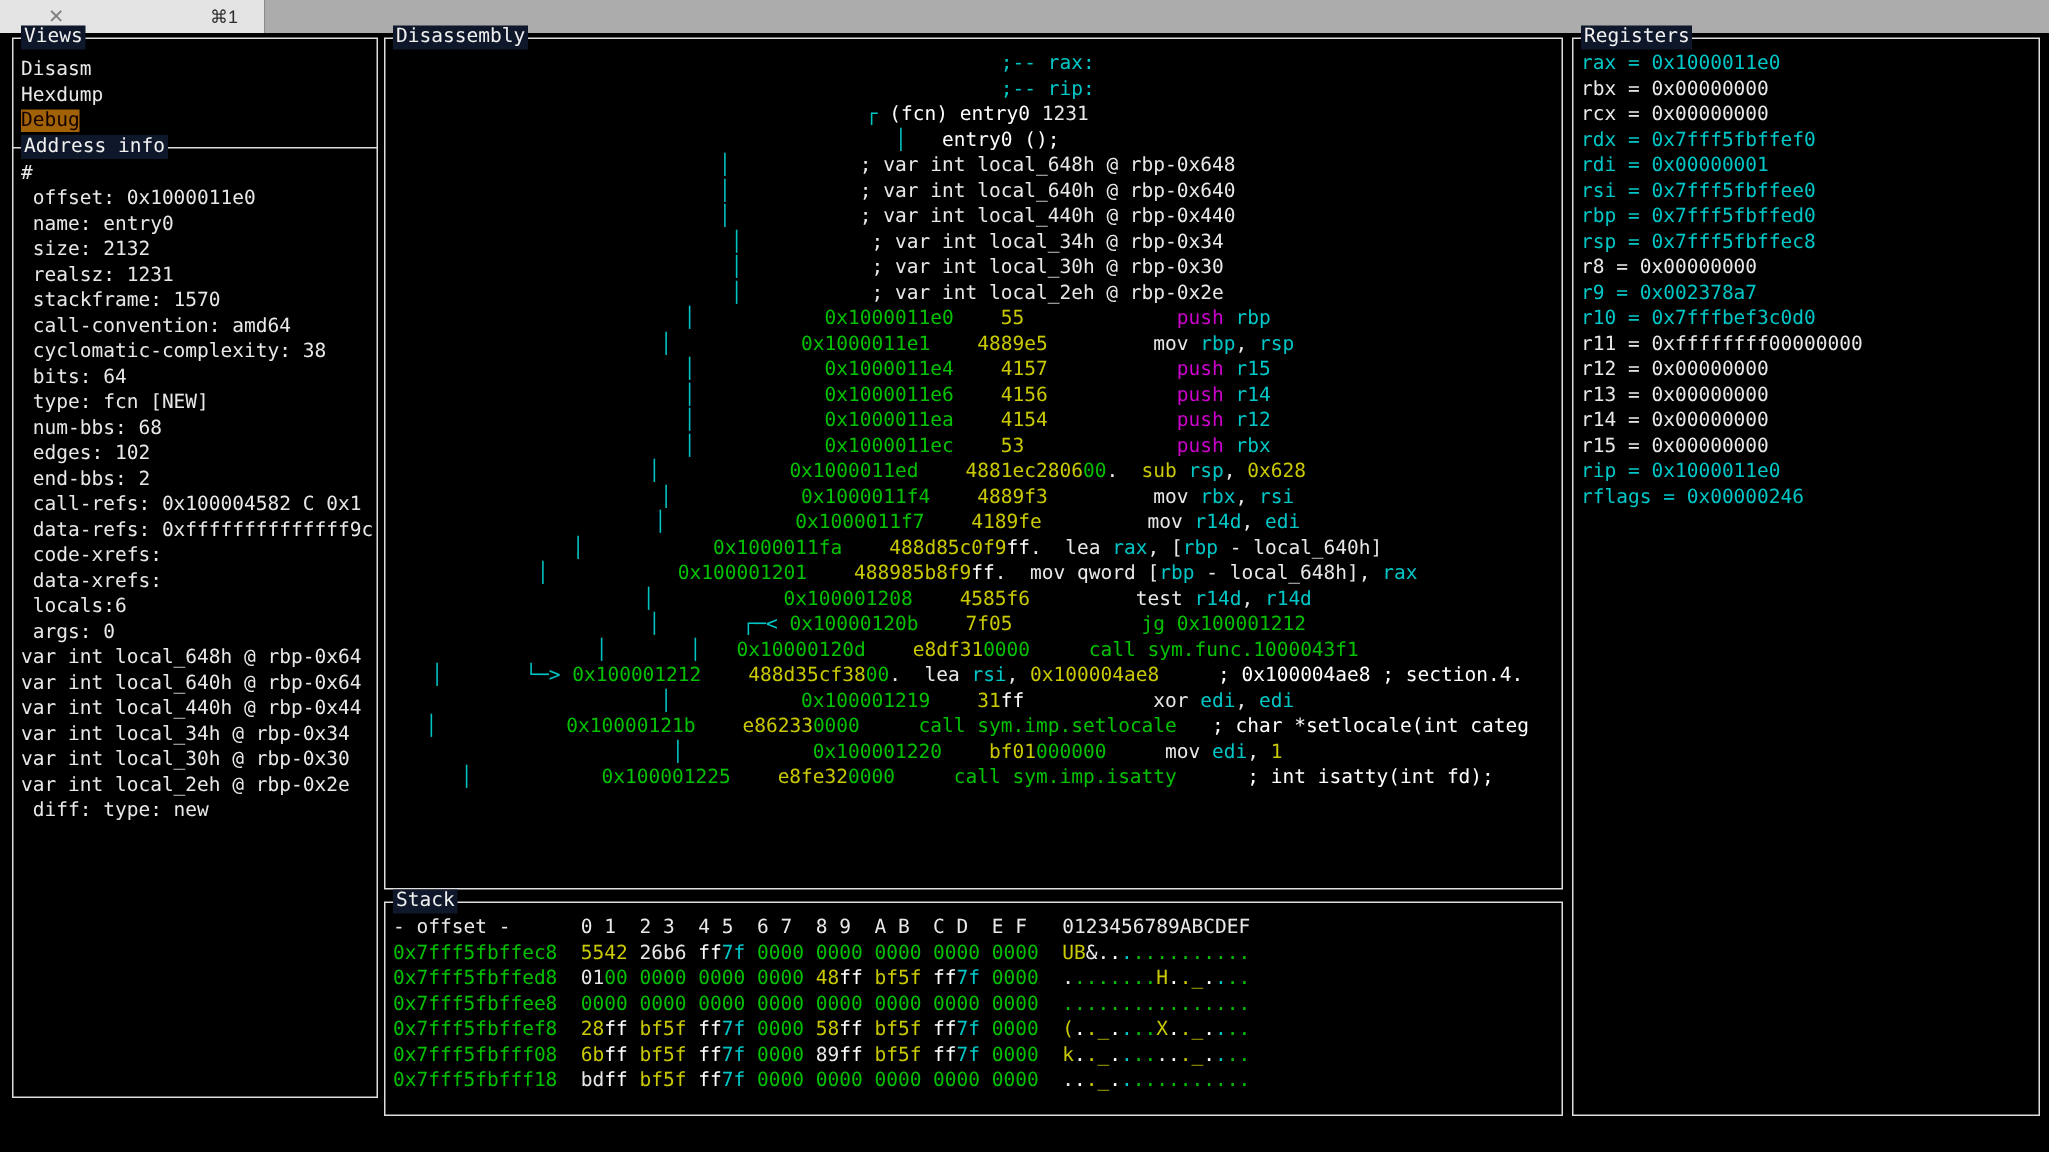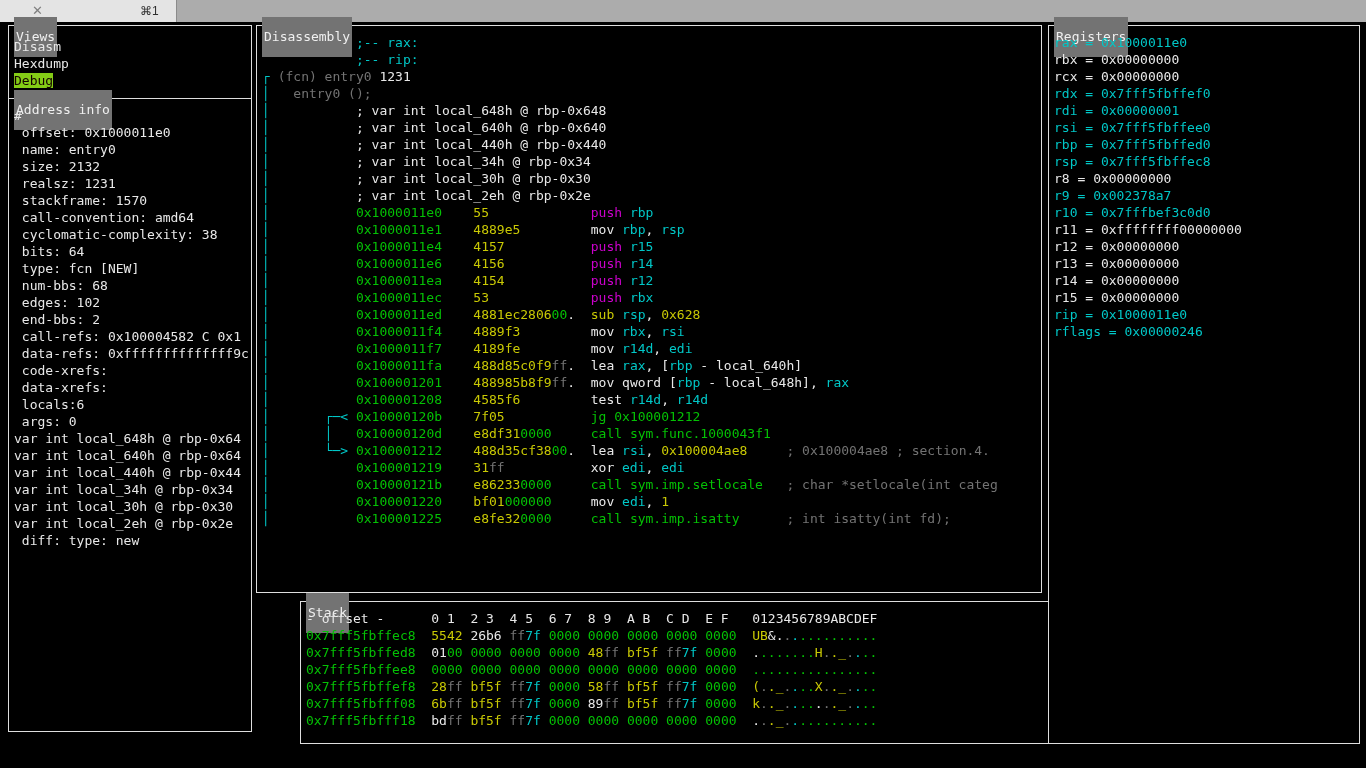--- a/index.html
+++ b/index.html
@@ -12,34 +12,34 @@
        border-right:1px solid #8b8b8b;}
   .tab-close{position:absolute;left:32px;top:0;height:22px;line-height:22px;
        color:#7e7e7e;font-size:13px;font-family:"Liberation Sans",sans-serif;cursor:default;}
   .tab-title{position:absolute;left:0;width:176px;text-align:center;top:0;height:22px;line-height:22px;
        color:#2f2f2f;font-size:12px;font-family:"Liberation Sans",sans-serif;margin-top:34px;}
   .tab-shortcut{position:absolute;left:140px;top:0;height:22px;line-height:22px;
        color:#2f2f2f;font-size:12px;font-family:"Liberation Sans",sans-serif;}
 
   
   .panel{position:absolute;border:1px solid #dedede;background:#000;}
-  .panel-title{position:absolute;top:-9px;left:5px;background:#737373;padding:12px 2px;
+  .panel-title{position:absolute;top:-9px;left:5px;background:#0f172a;padding:0 2px;
        color:#f0f0f0;font-size:13px;line-height:16px;white-space:pre;}
   .pcontent{position:absolute;left:0;top:0;right:0;bottom:0;overflow:hidden;
        padding:8px 0 0 5px;}
   .line{white-space:pre;height:17px;line-height:17px;}
 
   
   .w{color:#e8e8e8}
   .g{color:#04c104}
   .y{color:#c9c904}
-  .r{color:#737373}
+  .r{color:#ffffff}
   .m{color:#cd00cd}
   .c{color:#00c7c7}
-  .view-active{background:#84cc16;color:#140000;}
+  .view-active{background:#a16207;color:#140000;}
 </style>
 </head>
 <body>
 
 <div class="tabbar">
   <div class="tab">
     <span class="tab-close">✕</span>
     <span class="tab-title">ls</span>
     <span class="tab-shortcut">⌘1</span>
   </div>
@@ -79,21 +79,21 @@
       <div class="line"><span class="w">var int local_648h @ rbp-0x64</span></div>
       <div class="line"><span class="w">var int local_640h @ rbp-0x64</span></div>
       <div class="line"><span class="w">var int local_440h @ rbp-0x44</span></div>
       <div class="line"><span class="w">var int local_34h @ rbp-0x34</span></div>
       <div class="line"><span class="w">var int local_30h @ rbp-0x30</span></div>
       <div class="line"><span class="w">var int local_2eh @ rbp-0x2e</span></div>
       <div class="line"><span class="w"> diff: type: new</span></div>
     </div>
 </div>
 
-<div class="panel" style="left:256px;top:25px;width:784px;height:566px;">
+<div class="panel" style="left:256px;top:25px;width:784px;height:566px;text-align:center;">
   <span class="panel-title">Disassembly</span>
   <div class="pcontent" id="disasm-content">
       <div class="line"><span class="c">            ;-- rax:</span></div>
       <div class="line"><span class="c">            ;-- rip:</span></div>
       <div class="line"><span class="c">┌ </span><span class="r">(fcn) entry0 </span><span class="w">1231</span></div>
       <div class="line"><span class="c">│   </span><span class="r">entry0 ();</span></div>
       <div class="line"><span class="c">│</span><span class="w">           ; var int local_648h @ rbp-0x648</span></div>
       <div class="line"><span class="c">│</span><span class="w">           ; var int local_640h @ rbp-0x640</span></div>
       <div class="line"><span class="c">│</span><span class="w">           ; var int local_440h @ rbp-0x440</span></div>
       <div class="line"><span class="c">│</span><span class="w">           ; var int local_34h @ rbp-0x34</span></div>
@@ -114,21 +114,21 @@
       <div class="line"><span class="c">│</span><span class="w">       </span><span class="c">┌─&lt; </span><span class="g">0x10000120b</span><span class="w">    </span><span class="y">7f05           </span><span class="g">jg 0x100001212</span></div>
       <div class="line"><span class="c">│</span><span class="w">       </span><span class="c">│   </span><span class="g">0x10000120d</span><span class="w">    </span><span class="y">e8df31</span><span class="g">0000</span><span class="w">     </span><span class="g">call sym.func.1000043f1</span></div>
       <div class="line"><span class="c">│</span><span class="w">       </span><span class="c">└─&gt; </span><span class="g">0x100001212</span><span class="w">    </span><span class="y">488d35cf38</span><span class="g">00</span><span class="w">.</span><span class="w">  </span><span class="w">lea </span><span class="c">rsi</span><span class="w">, </span><span class="y">0x100004ae8</span><span class="w">     </span><span class="r">; 0x100004ae8 ; section.4.</span></div>
       <div class="line"><span class="c">│</span><span class="w">           </span><span class="g">0x100001219</span><span class="w">    </span><span class="y">31</span><span class="r">ff</span><span class="w">           </span><span class="w">xor </span><span class="c">edi</span><span class="w">, </span><span class="c">edi</span></div>
       <div class="line"><span class="c">│</span><span class="w">           </span><span class="g">0x10000121b</span><span class="w">    </span><span class="y">e86233</span><span class="g">0000</span><span class="w">     </span><span class="g">call sym.imp.setlocale</span><span class="w">   </span><span class="r">; char *setlocale(int categ</span></div>
       <div class="line"><span class="c">│</span><span class="w">           </span><span class="g">0x100001220</span><span class="w">    </span><span class="y">bf01</span><span class="g">000000</span><span class="w">     </span><span class="w">mov </span><span class="c">edi</span><span class="w">, </span><span class="y">1</span></div>
       <div class="line"><span class="c">│</span><span class="w">           </span><span class="g">0x100001225</span><span class="w">    </span><span class="y">e8fe32</span><span class="g">0000</span><span class="w">     </span><span class="g">call sym.imp.isatty</span><span class="w">      </span><span class="r">; int isatty(int fd);</span></div>
     </div>
 </div>
 
-<div class="panel" style="left:256px;top:601px;width:784px;height:141px;margin-left:44px;">
+<div class="panel" style="left:256px;top:601px;width:784px;height:141px;">
   <span class="panel-title">Stack</span>
   <div class="pcontent" id="stack-content">
       <div class="line"><span class="w">- offset -      </span><span class="w">0 1  </span><span class="w">2 3  </span><span class="w">4 5  </span><span class="w">6 7  </span><span class="w">8 9  </span><span class="w">A B  </span><span class="w">C D  </span><span class="w">E F  </span><span class="w"> 0123456789ABCDEF</span></div>
       <div class="line"><span class="g">0x7fff5fbffec8  </span><span class="y">55</span><span class="y">42</span><span class="w"> </span><span class="w">26</span><span class="w">b6</span><span class="w"> </span><span class="r">ff</span><span class="c">7f</span><span class="w"> </span><span class="g">00</span><span class="g">00</span><span class="w"> </span><span class="g">00</span><span class="g">00</span><span class="w"> </span><span class="g">00</span><span class="g">00</span><span class="w"> </span><span class="g">00</span><span class="g">00</span><span class="w"> </span><span class="g">00</span><span class="g">00</span><span class="w"> </span><span class="w"> </span><span class="y">U</span><span class="y">B</span><span class="w">&amp;</span><span class="w">.</span><span class="r">.</span><span class="c">.</span><span class="g">.</span><span class="g">.</span><span class="g">.</span><span class="g">.</span><span class="g">.</span><span class="g">.</span><span class="g">.</span><span class="g">.</span><span class="g">.</span><span class="g">.</span></div>
       <div class="line"><span class="g">0x7fff5fbffed8  </span><span class="w">01</span><span class="g">00</span><span class="w"> </span><span class="g">00</span><span class="g">00</span><span class="w"> </span><span class="g">00</span><span class="g">00</span><span class="w"> </span><span class="g">00</span><span class="g">00</span><span class="w"> </span><span class="y">48</span><span class="r">ff</span><span class="w"> </span><span class="y">bf</span><span class="y">5f</span><span class="w"> </span><span class="r">ff</span><span class="c">7f</span><span class="w"> </span><span class="g">00</span><span class="g">00</span><span class="w"> </span><span class="w"> </span><span class="w">.</span><span class="g">.</span><span class="g">.</span><span class="g">.</span><span class="g">.</span><span class="g">.</span><span class="g">.</span><span class="g">.</span><span class="y">H</span><span class="r">.</span><span class="y">.</span><span class="y">_</span><span class="r">.</span><span class="c">.</span><span class="g">.</span><span class="g">.</span></div>
       <div class="line"><span class="g">0x7fff5fbffee8  </span><span class="g">00</span><span class="g">00</span><span class="w"> </span><span class="g">00</span><span class="g">00</span><span class="w"> </span><span class="g">00</span><span class="g">00</span><span class="w"> </span><span class="g">00</span><span class="g">00</span><span class="w"> </span><span class="g">00</span><span class="g">00</span><span class="w"> </span><span class="g">00</span><span class="g">00</span><span class="w"> </span><span class="g">00</span><span class="g">00</span><span class="w"> </span><span class="g">00</span><span class="g">00</span><span class="w"> </span><span class="w"> </span><span class="g">.</span><span class="g">.</span><span class="g">.</span><span class="g">.</span><span class="g">.</span><span class="g">.</span><span class="g">.</span><span class="g">.</span><span class="g">.</span><span class="g">.</span><span class="g">.</span><span class="g">.</span><span class="g">.</span><span class="g">.</span><span class="g">.</span><span class="g">.</span></div>
       <div class="line"><span class="g">0x7fff5fbffef8  </span><span class="y">28</span><span class="r">ff</span><span class="w"> </span><span class="y">bf</span><span class="y">5f</span><span class="w"> </span><span class="r">ff</span><span class="c">7f</span><span class="w"> </span><span class="g">00</span><span class="g">00</span><span class="w"> </span><span class="y">58</span><span class="r">ff</span><span class="w"> </span><span class="y">bf</span><span class="y">5f</span><span class="w"> </span><span class="r">ff</span><span class="c">7f</span><span class="w"> </span><span class="g">00</span><span class="g">00</span><span class="w"> </span><span class="w"> </span><span class="y">(</span><span class="r">.</span><span class="y">.</span><span class="y">_</span><span class="r">.</span><span class="c">.</span><span class="g">.</span><span class="g">.</span><span class="y">X</span><span class="r">.</span><span class="y">.</span><span class="y">_</span><span class="r">.</span><span class="c">.</span><span class="g">.</span><span class="g">.</span></div>
       <div class="line"><span class="g">0x7fff5fbfff08  </span><span class="y">6b</span><span class="r">ff</span><span class="w"> </span><span class="y">bf</span><span class="y">5f</span><span class="w"> </span><span class="r">ff</span><span class="c">7f</span><span class="w"> </span><span class="g">00</span><span class="g">00</span><span class="w"> </span><span class="w">89</span><span class="r">ff</span><span class="w"> </span><span class="y">bf</span><span class="y">5f</span><span class="w"> </span><span class="r">ff</span><span class="c">7f</span><span class="w"> </span><span class="g">00</span><span class="g">00</span><span class="w"> </span><span class="w"> </span><span class="y">k</span><span class="r">.</span><span class="y">.</span><span class="y">_</span><span class="r">.</span><span class="c">.</span><span class="g">.</span><span class="g">.</span><span class="w">.</span><span class="r">.</span><span class="y">.</span><span class="y">_</span><span class="r">.</span><span class="c">.</span><span class="g">.</span><span class="g">.</span></div>
       <div class="line"><span class="g">0x7fff5fbfff18  </span><span class="w">bd</span><span class="r">ff</span><span class="w"> </span><span class="y">bf</span><span class="y">5f</span><span class="w"> </span><span class="r">ff</span><span class="c">7f</span><span class="w"> </span><span class="g">00</span><span class="g">00</span><span class="w"> </span><span class="g">00</span><span class="g">00</span><span class="w"> </span><span class="g">00</span><span class="g">00</span><span class="w"> </span><span class="g">00</span><span class="g">00</span><span class="w"> </span><span class="g">00</span><span class="g">00</span><span class="w"> </span><span class="w"> </span><span class="w">.</span><span class="r">.</span><span class="y">.</span><span class="y">_</span><span class="r">.</span><span class="c">.</span><span class="g">.</span><span class="g">.</span><span class="g">.</span><span class="g">.</span><span class="g">.</span><span class="g">.</span><span class="g">.</span><span class="g">.</span><span class="g">.</span><span class="g">.</span></div>
     </div>

